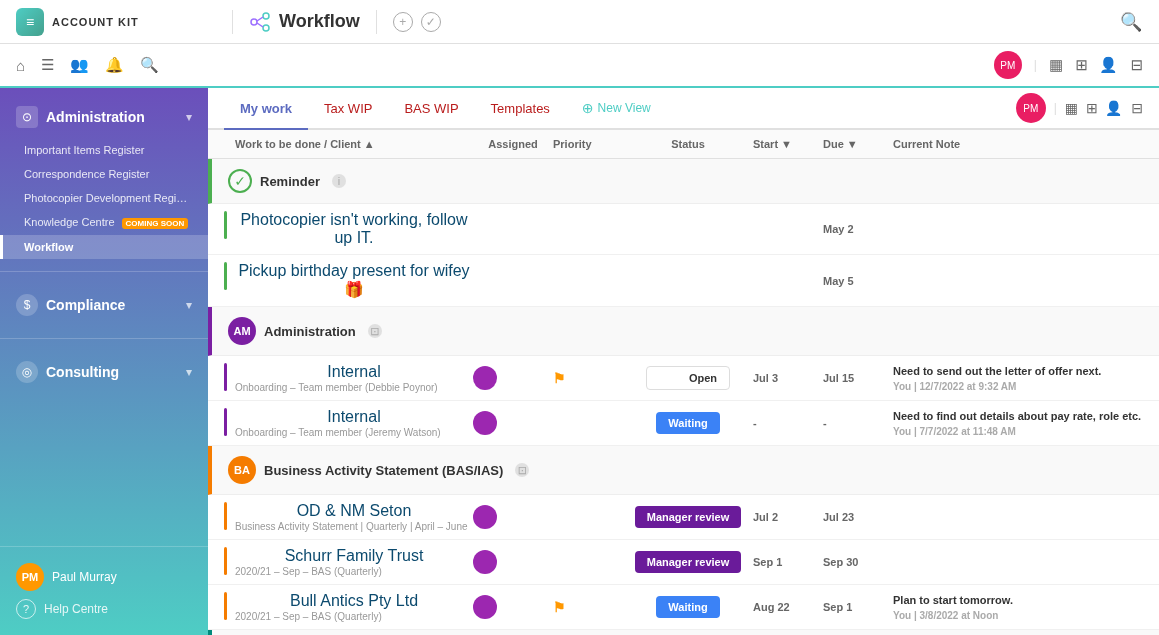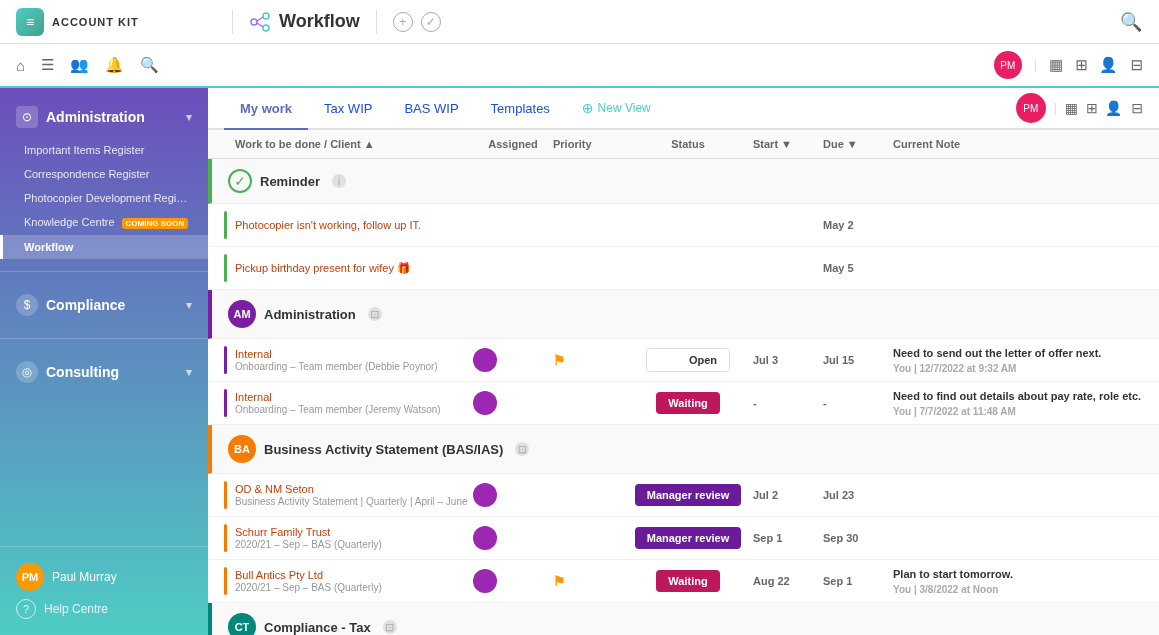--- a/index.html
+++ b/index.html
@@ -36,21 +36,21 @@
     .sidebar-bottom { margin-top: auto; padding: 12px 16px; border-top: 1px solid rgba(255,255,255,0.2); }
     .sidebar-user { display: flex; align-items: center; gap: 8px; color: white; font-size: 12px; cursor: pointer; padding: 4px 0; }
     .sidebar-user-avatar { width: 28px; height: 28px; border-radius: 50%; background: #ff9800; display: flex; align-items: center; justify-content: center; color: white; font-size: 11px; font-weight: 700; }
     .sidebar-help { display: flex; align-items: center; gap: 8px; color: rgba(255,255,255,0.85); font-size: 12px; cursor: pointer; padding: 4px 0; }
     
     
     .content { flex: 1; display: flex; flex-direction: column; overflow: hidden; background: white; }
     
     
     .tabs-bar { display: flex; align-items: center; padding: 0 16px; border-bottom: 2px solid #e0e0e0; background: white; flex-shrink: 0; height: 42px; }
-    .tab { padding: 12px 16px; font-size: 13px; color: #1d4ed8; cursor: pointer; border-bottom: 2px solid transparent; margin-bottom: -2px; white-space: nowrap; }
+    .tab { padding: 12px 16px; font-size: 13px; color: #b91c1c; cursor: pointer; border-bottom: 2px solid transparent; margin-bottom: -2px; white-space: nowrap; }
     .tab.active { color: #5c6bc0; border-bottom-color: #5c6bc0; font-weight: 600; }
     .new-view-btn { display: flex; align-items: center; gap: 4px; margin-left: 8px; color: #4ecdc4; font-size: 12px; cursor: pointer; padding: 4px 8px; }
     .tabs-actions { margin-left: auto; display: flex; align-items: center; gap: 8px; }
     .avatar-circle { width: 30px; height: 30px; border-radius: 50%; background: #e91e63; overflow: hidden; display: flex; align-items: center; justify-content: center; }
     
     
     .table-area { flex: 1; overflow-y: auto; }
     .table-header { display: flex; align-items: center; padding: 8px 16px; border-bottom: 1px solid #e0e0e0; background: #fafafa; position: sticky; top: 0; z-index: 10; }
     .col-work { flex: 1; font-size: 11px; color: #666; font-weight: 600; }
     .col-assigned { width: 80px; font-size: 11px; color: #666; font-weight: 600; text-align: center; }
@@ -62,28 +62,28 @@
     
     
     .group-header { display: flex; align-items: center; gap: 8px; padding: 10px 16px; background: #f9f9f9; border-bottom: 1px solid #eee; border-left: 4px solid transparent; }
     .group-avatar { width: 28px; height: 28px; border-radius: 50%; display: flex; align-items: center; justify-content: center; color: white; font-size: 11px; font-weight: 700; flex-shrink: 0; }
     .group-title { font-size: 13px; font-weight: 700; color: #333; }
     
     
     .table-row { display: flex; align-items: center; padding: 7px 16px; border-bottom: 1px solid #f0f0f0; }
     .row-left-border { width: 3px; height: 100%; border-radius: 2px; margin-right: 8px; align-self: stretch; min-height: 28px; }
     .row-work-info { flex: 1; }
-    .row-title { font-size: 11px; color: #c2410c; cursor: pointer; }
+    .row-title { font-size: 16px; color: #0c4a6e; cursor: pointer; text-align: center; }
     .row-subtitle { font-size: 10px; color: #999; margin-top: 1px; }
     .small-avatar { width: 24px; height: 24px; border-radius: 50%; background: #9c27b0; overflow: hidden; display: flex; align-items: center; justify-content: center; }
     .flag-icon { font-size: 14px; }
     .flag-orange { color: #ff9800; }
     .status-badge { padding: 5px 12px; border-radius: 4px; font-size: 11px; font-weight: 600; color: white; text-align: center; min-width: 100px; }
     .status-open { background: white; border: 1px solid #ddd; color: #333; padding-left: 42px; }
-    .status-waiting { background: #be185d; }
+    .status-waiting { background: #3b82f6; }
     .status-manager-review { background: #6a1b9a; }
     .note-text { font-size: 11px; color: #333; line-height: 1.4; }
     .note-meta { font-size: 10px; color: #aaa; margin-top: 1px; }
     .check-icon { width: 24px; height: 24px; border-radius: 50%; border: 2px solid #4caf50; display: flex; align-items: center; justify-content: center; color: #4caf50; font-size: 14px; flex-shrink: 0; }
   </style>
 </head>
 <body>
 
 <div style="display:flex; flex-direction:column; height:635px; overflow:hidden;">
 

